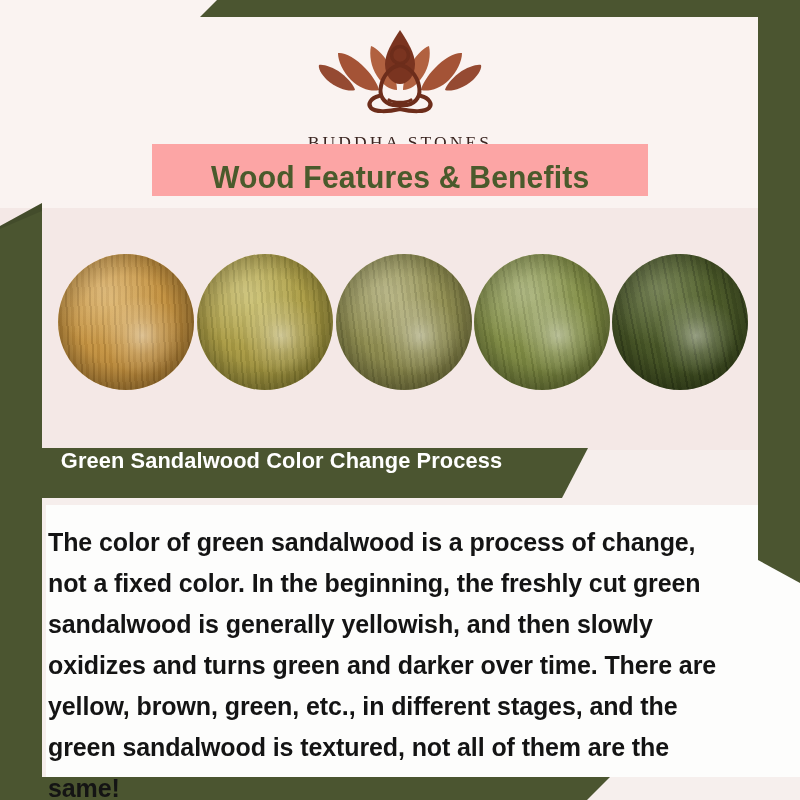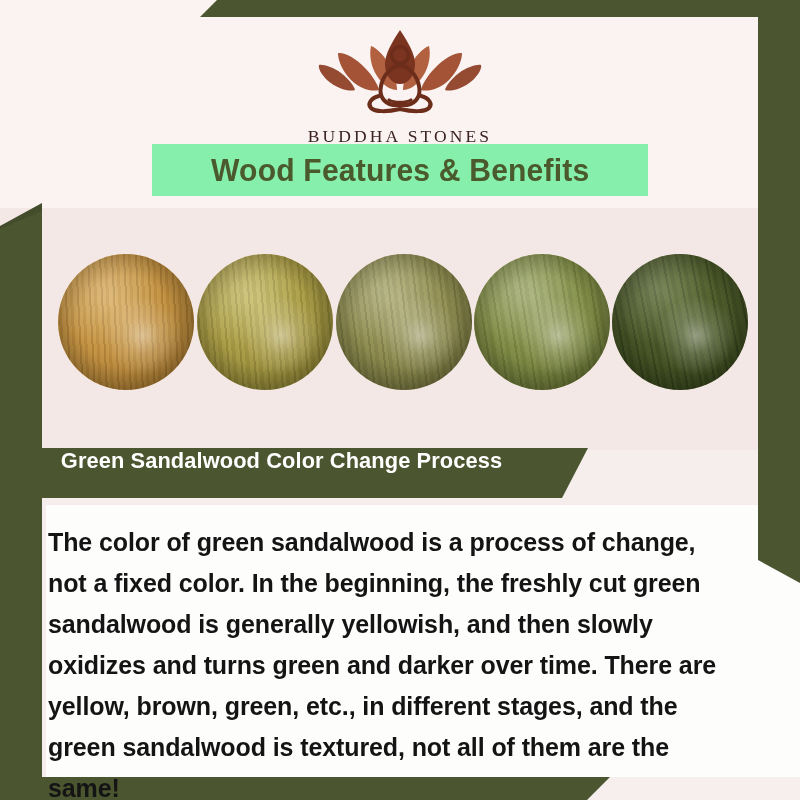--- a/index.html
+++ b/index.html
@@ -40,32 +40,32 @@
   .frame-left-shade{
     position:absolute;left:0;top:203px;width:42px;height:26px;
     background:rgba(0,0,0,.10);
     clip-path:polygon(0 23px,100% 0,100% 8px,0 100%);
   }
 
   
   .logo-wrap{position:absolute;left:0;top:24px;width:800px;text-align:center;}
   .logo-mark{width:186px;height:92px;display:inline-block;}
   .logo-word{
-    margin-top:6px;
+    margin-top:12px;
     font-family:"Liberation Serif", serif;
     font-size:17.5px;letter-spacing:3.1px;
     color:#3a2420;font-weight:400;
     text-align:center;
   }
 
   
   .headline{
     position:absolute;left:152px;top:144px;width:496px;height:52px;
-    background:#86efac;
-    display:flex;align-items:center;justify-content:center;
+    background:#fca5a5;
+    display:flex;align-items:flex-end;justify-content:center;
   }
   .headline-text{
     font-family:"Liberation Sans Narrow","Liberation Sans", sans-serif;
     font-weight:700;font-size:32px;letter-spacing:.2px;
     color:#4a5a2c;
     transform:scaleX(.94);
     white-space:nowrap;
   }
 
   

